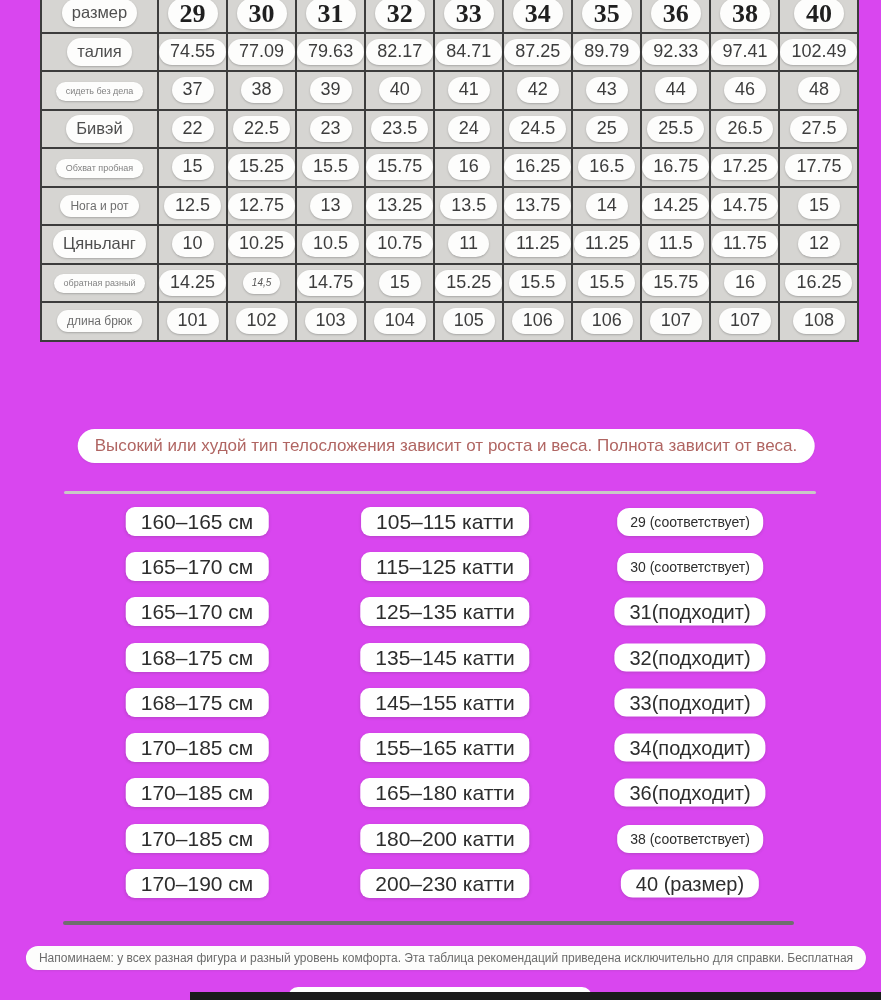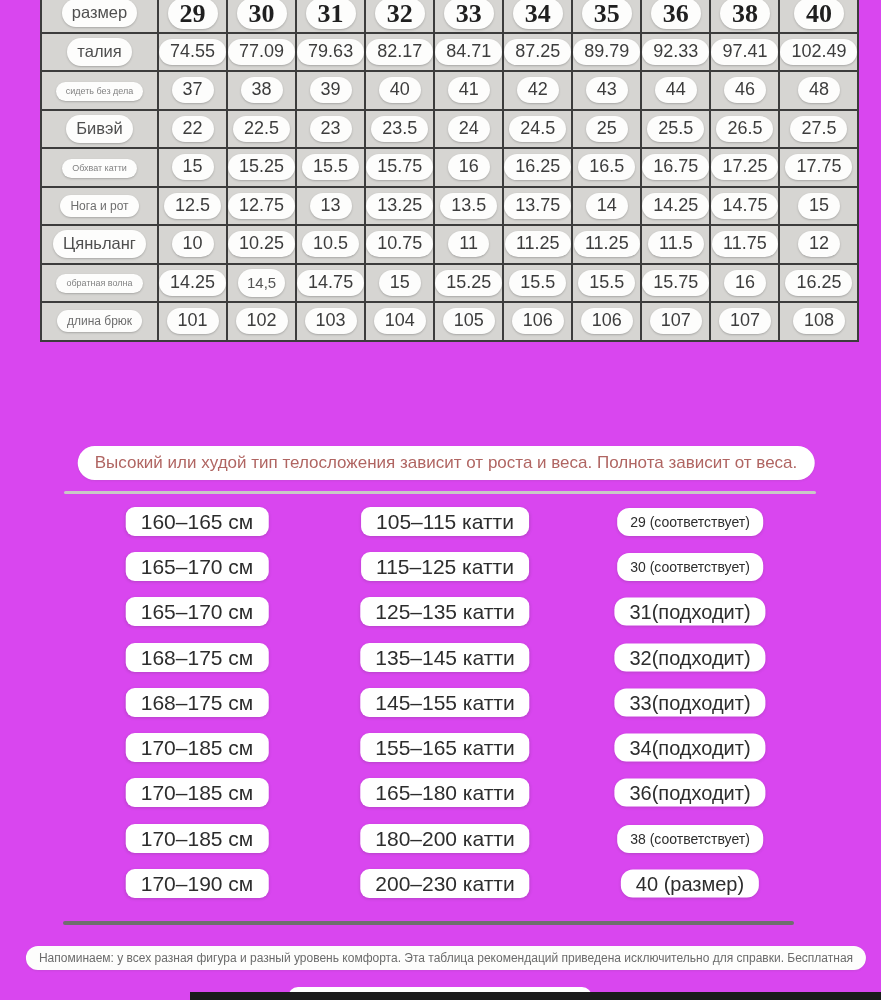--- a/index.html
+++ b/index.html
@@ -25,33 +25,32 @@
   .pill {
     display:inline-block; background:#fdfdfc; border-radius:30px;
     box-shadow:0 1px 2px rgba(50,50,50,.28); line-height:1.2;
     white-space:nowrap;
   }
   .vpill { padding:2px 11px; font-size:18px; color:#3d3d3d; }
   .size-num {
     font-family:"Liberation Serif", serif; font-weight:bold;
     font-size:26px; color:#1f1f1f; padding:0 12px;
   }
-  .v-sm { font-size:15px; padding:5px 9px; color:#555; }
+  .v-sm { font-size:10px; padding:5px 9px; color:#555;font-style:italic; }
   .hpill { padding:4px 10px; }
   .h-lg { font-size:16.5px; color:#4f4f4f; }
   .h-md { font-size:12px; color:#6e6e6e; }
   .h-sm { font-size:9px; color:#828282; }
 
   
   .note {
     position:absolute; top:429px; left:50%; transform:translateX(-50%);
     background:#ffffff; border-radius:18px; padding:7px 17px;
     font-size:17px; color:#b06562; white-space:nowrap;
     box-shadow:0 1px 2px rgba(80,80,80,.12);
-    margin-top:17px;
   }
 
   
   .divider-light {
     position:absolute; top:491px; left:64px; width:752px; height:3px;
     background:#c9c8c5; border-radius:3px;
   }
   .divider-dark {
     position:absolute; top:921px; left:63px; width:731px; height:3.5px;
     background:#6f6f6e; border-radius:3px;
@@ -142,21 +141,21 @@
           <td><span class="pill vpill">23</span></td>
           <td><span class="pill vpill">23.5</span></td>
           <td><span class="pill vpill">24</span></td>
           <td><span class="pill vpill">24.5</span></td>
           <td><span class="pill vpill">25</span></td>
           <td><span class="pill vpill">25.5</span></td>
           <td><span class="pill vpill">26.5</span></td>
           <td><span class="pill vpill">27.5</span></td>
         </tr>
         <tr>
-          <td class="hcell"><span class="pill hpill h-sm">Обхват катти</span></td>
+          <td class="hcell"><span class="pill hpill h-sm">Обхват пробная</span></td>
           <td><span class="pill vpill">15</span></td>
           <td><span class="pill vpill">15.25</span></td>
           <td><span class="pill vpill">15.5</span></td>
           <td><span class="pill vpill">15.75</span></td>
           <td><span class="pill vpill">16</span></td>
           <td><span class="pill vpill">16.25</span></td>
           <td><span class="pill vpill">16.5</span></td>
           <td><span class="pill vpill">16.75</span></td>
           <td><span class="pill vpill">17.25</span></td>
           <td><span class="pill vpill">17.75</span></td>
@@ -181,21 +180,21 @@
           <td><span class="pill vpill">10.5</span></td>
           <td><span class="pill vpill">10.75</span></td>
           <td><span class="pill vpill">11</span></td>
           <td><span class="pill vpill">11.25</span></td>
           <td><span class="pill vpill">11.25</span></td>
           <td><span class="pill vpill">11.5</span></td>
           <td><span class="pill vpill">11.75</span></td>
           <td><span class="pill vpill">12</span></td>
         </tr>
         <tr>
-          <td class="hcell"><span class="pill hpill h-sm">обратная волна</span></td>
+          <td class="hcell"><span class="pill hpill h-sm">обратная разный</span></td>
           <td><span class="pill vpill">14.25</span></td>
           <td><span class="pill vpill v-sm">14,5</span></td>
           <td><span class="pill vpill">14.75</span></td>
           <td><span class="pill vpill">15</span></td>
           <td><span class="pill vpill">15.25</span></td>
           <td><span class="pill vpill">15.5</span></td>
           <td><span class="pill vpill">15.5</span></td>
           <td><span class="pill vpill">15.75</span></td>
           <td><span class="pill vpill">16</span></td>
           <td><span class="pill vpill">16.25</span></td>

